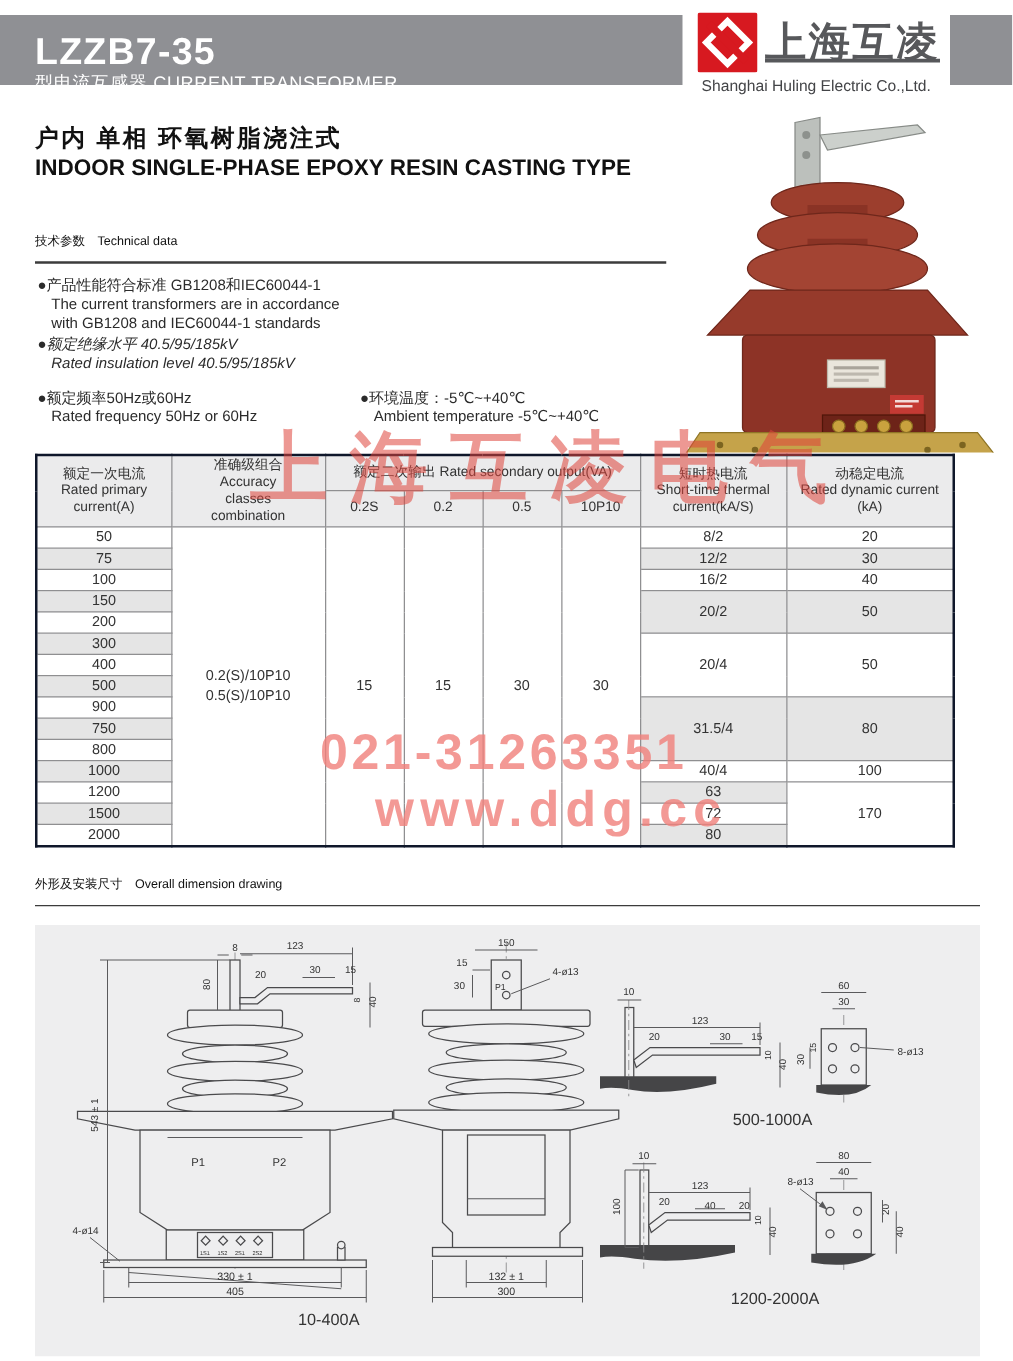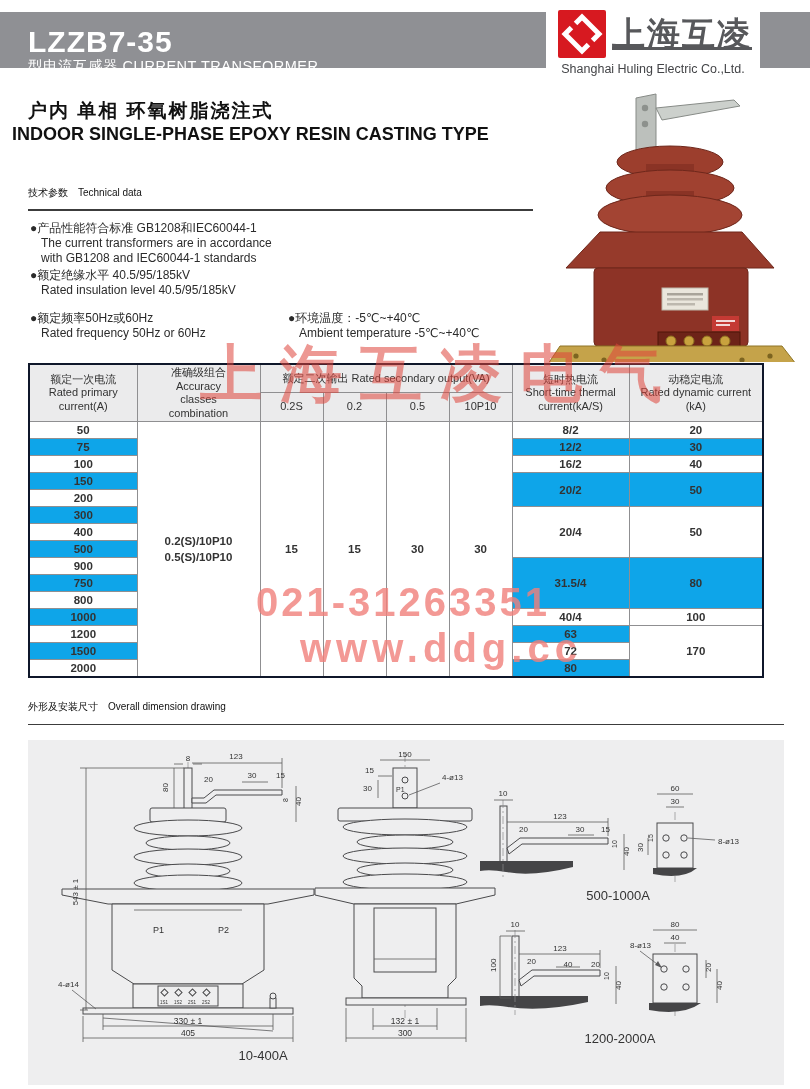--- a/index.html
+++ b/index.html
@@ -10,21 +10,21 @@
   .hdr-bar{position:absolute;left:0;top:12px;width:810px;height:56px;background:#8f9094;}
   .hdr-model{position:absolute;left:28px;top:13px;font-size:30px;font-weight:bold;color:#fff;letter-spacing:1px;}
   .hdr-sub{position:absolute;left:28px;top:45px;font-size:14.5px;color:#fff;letter-spacing:.5px;}
   .logo-panel{position:absolute;left:546px;top:0;width:214px;height:84px;background:#fff;border-radius:0 0 16px 0;}
   .logo-mark{position:absolute;left:12px;top:10px;width:48px;height:48px;}
   .logo-cn{position:absolute;left:66px;top:12px;font-size:33px;font-weight:bold;color:#57585b;letter-spacing:2px;text-decoration:underline;}
   .logo-en{position:absolute;left:0;top:62px;width:214px;text-align:center;font-size:12.5px;color:#434447;}
 
   
   .intro-cn{position:absolute;left:28px;top:98px;font-size:19px;font-weight:bold;color:#111;letter-spacing:2px;}
-  .intro-en{position:absolute;left:12px;top:124px;font-size:18px;font-weight:bold;color:#111;}
+  .intro-en{position:absolute;left:28px;top:124px;font-size:18px;font-weight:bold;color:#111;}
 
   .sec-head{position:absolute;font-size:10px;color:#111;}
   .sec-head .en{margin-left:10px;}
   .rule{position:absolute;border-bottom:2px solid #3c3c3c;height:0;}
 
   
   .bullet{position:absolute;font-size:12px;line-height:15px;color:#2b2b2b;}
   .bullet .en{padding-left:11px;white-space:pre-line;color:#2b2b2b;}
 
   
@@ -33,22 +33,22 @@
   .wm-phone{left:256px;top:580px;font-size:40px;letter-spacing:3px;color:rgba(240,128,122,.8);}
   .wm-site{left:300px;top:626px;font-size:40px;letter-spacing:5px;color:rgba(240,128,122,.8);}
 
   
   .spec{position:absolute;left:28px;top:363px;z-index:2;}
   table{border-collapse:collapse;table-layout:fixed;width:734px;border:2px solid #0f172a;}
   th,td{border:1px solid #8f8f91;padding:0;text-align:center;color:#333;}
   thead th{background:#ebebec;font-weight:normal;font-size:11px;line-height:13.5px;white-space:pre-line;}
   thead tr.h1 th{height:27px;}
   thead tr.h2 th{height:28px;}
-  tbody td{height:16px;font-size:11.5px;line-height:16px;background:#fff;font-weight:bold;}
-  td.g{background:#0ea5e9;}
+  tbody td{height:16px;font-size:11.5px;line-height:16px;background:#fff;}
+  td.g{background:#e5e5e5;}
   td.acc{white-space:pre-line;line-height:16px;font-size:11.5px;}
 
   
   .draw-panel{position:absolute;left:28px;top:740px;width:756px;height:345px;background:#eeeeef;}
   .draw-svg{position:absolute;left:0;top:0;}
   svg text{fill:#333;font-family:"Liberation Sans","DejaVu Sans",sans-serif;}
   .out{stroke:#4a4a4c;stroke-width:1;fill:#eeeeef;}
   .dim{stroke:#5a5a5c;stroke-width:.8;fill:none;}
   .cl{stroke:#8a8a8c;stroke-width:.7;fill:none;stroke-dasharray:8 3 2 3;}
   .gnd{fill:#454547;stroke:none;}
@@ -80,21 +80,21 @@
   <div class="sec-head" style="left:28px;top:186px;">
     <span>技术参数</span><span class="en">Technical data</span>
   </div>
   <div class="rule" style="left:28px;top:209px;width:505px;"></div>
 
   <div class="bullet" style="left:30px;top:221px;width:255px;">
     <div>●产品性能符合标准 GB1208和IEC60044-1</div>
     <div class="en">The current transformers are in accordance
 with GB1208 and IEC60044-1 standards</div>
   </div>
-  <div class="bullet" style="left:30px;top:268px;width:255px;">
+  <div class="bullet" style="left:30px;top:268px;width:255px;font-style:italic;">
     <div>●额定绝缘水平 40.5/95/185kV</div>
     <div class="en">Rated insulation level 40.5/95/185kV</div>
   </div>
   <div class="bullet" style="left:30px;top:311px;width:255px;">
     <div>●额定频率50Hz或60Hz</div>
     <div class="en">Rated frequency 50Hz or 60Hz</div>
   </div>
   <div class="bullet" style="left:288px;top:311px;width:250px;">
     <div>●环境温度：-5℃~+40℃</div>
     <div class="en">Ambient temperature -5℃~+40℃</div>

